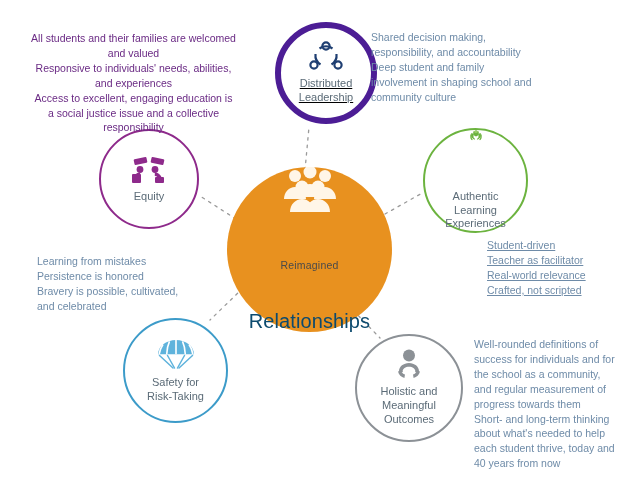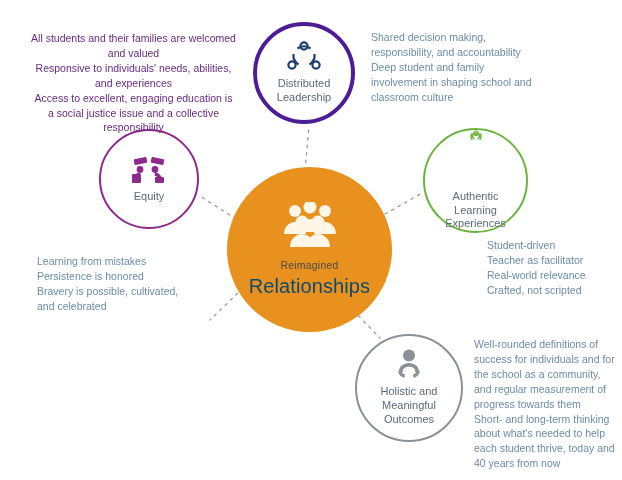--- a/index.html
+++ b/index.html
@@ -30,21 +30,21 @@
     position: absolute;
     left: 227px;
     top: 167px;
     width: 165px;
     height: 165px;
     border-radius: 50%;
     background: #E8911F;
     display: flex;
     flex-direction: column;
     align-items: center;
-    justify-content: center;
+    justify-content: space-between;
     box-sizing: border-box;
   }
   .hub-icon {
     width: 62px;
     height: 46px;
     margin-bottom: 12px;
   }
   .hub-eyebrow {
     font-size: 10.5px;
     color: #4a4a4a;
@@ -77,22 +77,23 @@
   }
   .node-label {
     font-size: 11px;
     line-height: 1.25;
     color: #5b6b77;
     padding: 0 8px;
     white-space: pre-line;
   }
 
   #node-distributed {
-    left: 253px; top: 22px; width: 102px; height: 102px;
-    border: 4px solid #4c1d95;
+    left: 275px; top: 22px; width: 102px; height: 102px;
+    border: 6px solid #4c1d95;
+    text-decoration: underline;
   }
   #node-equity {
     left: 99px; top: 129px; width: 100px; height: 100px;
     border: 2px solid #8E2A8B;
   }
   #node-authentic {
     left: 423px; top: 128px; width: 105px; height: 105px;
     border: 2px solid #6CB33F;
     gap: 44px;
   }
@@ -107,21 +108,21 @@
 
   
   .note {
     position: absolute;
     font-size: 10.5px;
     line-height: 1.42;
     white-space: pre-line;
   }
   #note-equity   { left: 31px;  top: 31px;  width: 205px; color: #6a2a84; text-align: center; }
   #note-distributed { left: 371px; top: 30px;  width: 165px; color: #6E8BA8; }
-  #note-authentic { left: 487px; top: 238px; width: 130px; color: #6E8BA8; }
+  #note-authentic { left: 487px; top: 238px; width: 130px; color: #6E8BA8; text-decoration: underline; }
   #note-safety   { left: 37px;  top: 254px; width: 160px; color: #6E8BA8; }
   #note-holistic { left: 474px; top: 337px; width: 142px; color: #6E8BA8; }
 </style>
 </head>
 <body>
 
 <div id="canvas">
 
   <svg id="connector-layer" viewBox="0 0 622 480" xmlns="http://www.w3.org/2000/svg">
     <g stroke="#9a9a9a" stroke-width="1.3" stroke-dasharray="2.5 5" stroke-linecap="round" fill="none">
@@ -195,39 +196,61 @@
       <path d="M6.6 14.5c0-1.4-.9-2.3-2-2.3-1.2 0-2.1 1-2.1 2.4v5.3c0 4.2 1.9 7.4 5.1 10l2.1-2.6c-2.3-1.9-3.1-4.2-3.1-7.2z"></path>
 
       <path d="M28.5 10c-1.5 0-2.3 1.2-2.3 2.7v7.5c0 1.2-.5 2.1-1.4 2.9l-3.2 3 2.2 2.4 5.4-4.6c2.4-2 3.8-4.7 3.8-7.8V11c0-1.4-.9-2.4-2.1-2.4-1.1 0-2 .9-2 2.1z"></path>
       <path d="M31.4 14.5c0-1.4.9-2.3 2-2.3 1.2 0 2.1 1 2.1 2.4v5.3c0 4.2-1.9 7.4-5.1 10l-2.1-2.6c2.3-1.9 3.1-4.2 3.1-7.2z"></path>
     </svg>
     <div class="node-label">Authentic
 Learning
 Experiences</div>
   </div>
 
+  <div class="node" id="node-safety">
+    <svg class="node-icon" width="42" height="34" viewBox="0 0 42 34" xmlns="http://www.w3.org/2000/svg">
+      <g fill="#5FB3DC">
+        <path d="M21 2c10 0 18 6.6 18 14.2H3C3 8.6 11 2 21 2z"></path>
+      </g>
+      <g stroke="#ffffff" stroke-width="1.6" fill="none">
+        <path d="M21 2v14.2"></path>
+        <path d="M14.5 3.3c-1.7 3.6-2.6 8.2-2.8 12.9"></path>
+        <path d="M27.5 3.3c1.7 3.6 2.6 8.2 2.8 12.9"></path>
+        <path d="M8 6.5c-2 2.8-3.3 6.2-3.8 9.7"></path>
+        <path d="M34 6.5c2 2.8 3.3 6.2 3.8 9.7"></path>
+      </g>
+      <g stroke="#5FB3DC" stroke-width="1.5" fill="none" stroke-linecap="round">
+        <path d="M4.5 17.5L18 30"></path>
+        <path d="M12.5 17.5L19.5 30"></path>
+        <path d="M37.5 17.5L24 30"></path>
+        <path d="M29.5 17.5L22.5 30"></path>
+      </g>
+    </svg>
+    <div class="node-label">Safety for
+Risk-Taking</div>
+  </div>
 
   <div class="node" id="node-holistic">
     <svg class="node-icon" width="36" height="32" viewBox="0 0 36 32" xmlns="http://www.w3.org/2000/svg" fill="#8C9196">
       <circle cx="18" cy="6.5" r="6"></circle>
       <path d="M18 14c-5.5 0-10 3.6-10 8.2 0 .7.1 1.4.3 2l3.6-1.1c-.1-.4-.2-.7-.2-1 0-2.3 2.8-4.3 6.3-4.3s6.3 2 6.3 4.3c0 .3-.1.6-.2 1l3.6 1.1c.2-.6.3-1.3.3-2C28 17.6 23.5 14 18 14z"></path>
       <path d="M7 22.5c.7 3.3 3.3 5.8 6.4 6.4l.6-3.3c-2-.5-3.5-2-3.9-4z"></path>
       <path d="M29 22.5c-.7 3.3-3.3 5.8-6.4 6.4l-.6-3.3c2-.5 3.5-2 3.9-4z"></path>
     </svg>
     <div class="node-label">Holistic and
 Meaningful
 Outcomes</div>
   </div>
 
   <div class="note" id="note-equity">All students and their families are welcomed and valued
 Responsive to individuals' needs, abilities, and experiences
 Access to excellent, engaging education is a social justice issue and a collective responsibility</div>
 
   <div class="note" id="note-distributed">Shared decision making, responsibility, and accountability
-Deep student and family involvement in shaping school and classroom culture</div>
+Deep student and family involvement in shaping school and community culture</div>
 
   <div class="note" id="note-authentic">Student-driven
 Teacher as facilitator
 Real-world relevance
 Crafted, not scripted</div>
 
   <div class="note" id="note-safety">Learning from mistakes
 Persistence is honored
 Bravery is possible, cultivated, and celebrated</div>
 

